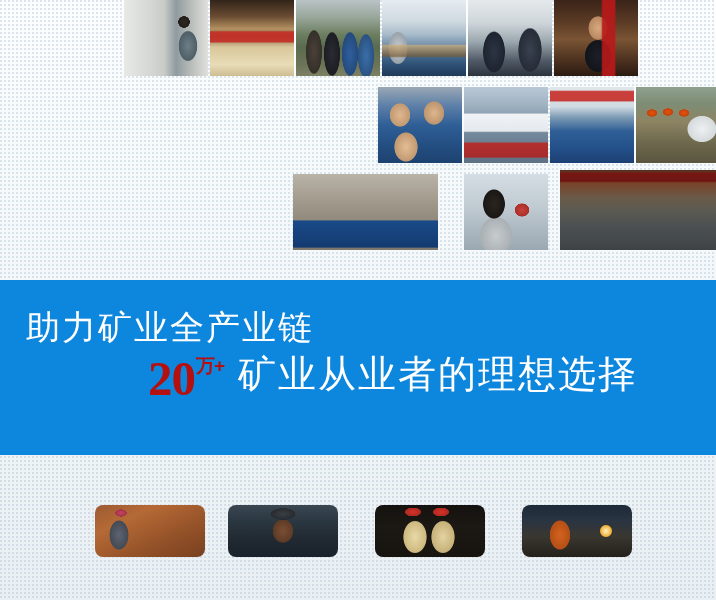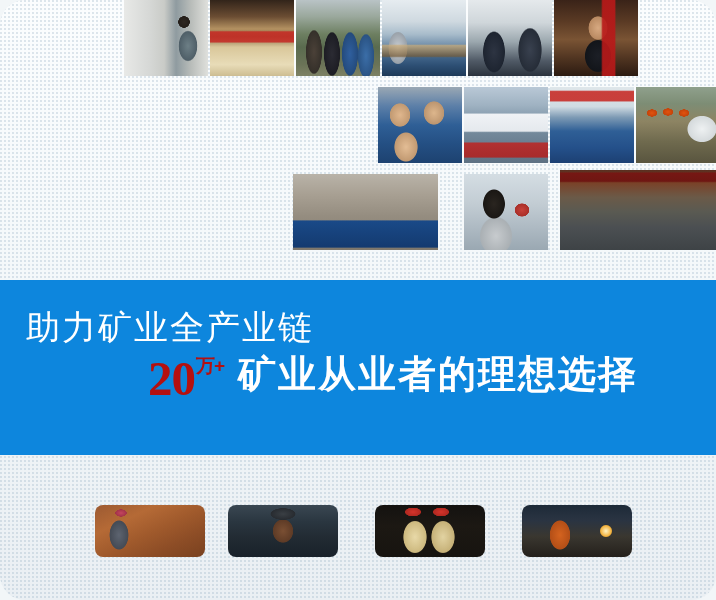--- a/index.html
+++ b/index.html
@@ -13,21 +13,20 @@
     font-family: "Liberation Sans", sans-serif;
     background: #f2f6f8;
   }
   .page {
     position: relative;
     width: 716px;
     height: 600px;
     background:
       radial-gradient(circle at 1px 1px, rgba(150,175,195,0.30) 0.9px, rgba(0,0,0,0) 1.1px) 0 0 / 4px 4px,
       linear-gradient(to bottom, #fbfdfe 0%, #f4f8fa 45%, #eaeff3 100%);
-    border-radius: 25px;
   }
 
   
   .collage {
     position: absolute;
     left: 0; top: 0;
     width: 716px;
     height: 262px;
   }
   .photo {
@@ -87,21 +86,21 @@
     font-weight: 700;
     align-self: flex-start;
     margin-top: 2px;
     margin-left: 1px;
     letter-spacing: -1px;
   }
   .headline-tail {
     color: #ffffff;
     font-size: 38px;
     line-height: 40px;
-    font-weight: 700;
+    font-weight: 400;
     letter-spacing: 2px;
     margin-left: 14px;
     margin-bottom: 1px;
   }
 
   
   .thumbs {
     position: absolute;
     left: 0;
     top: 500px;

